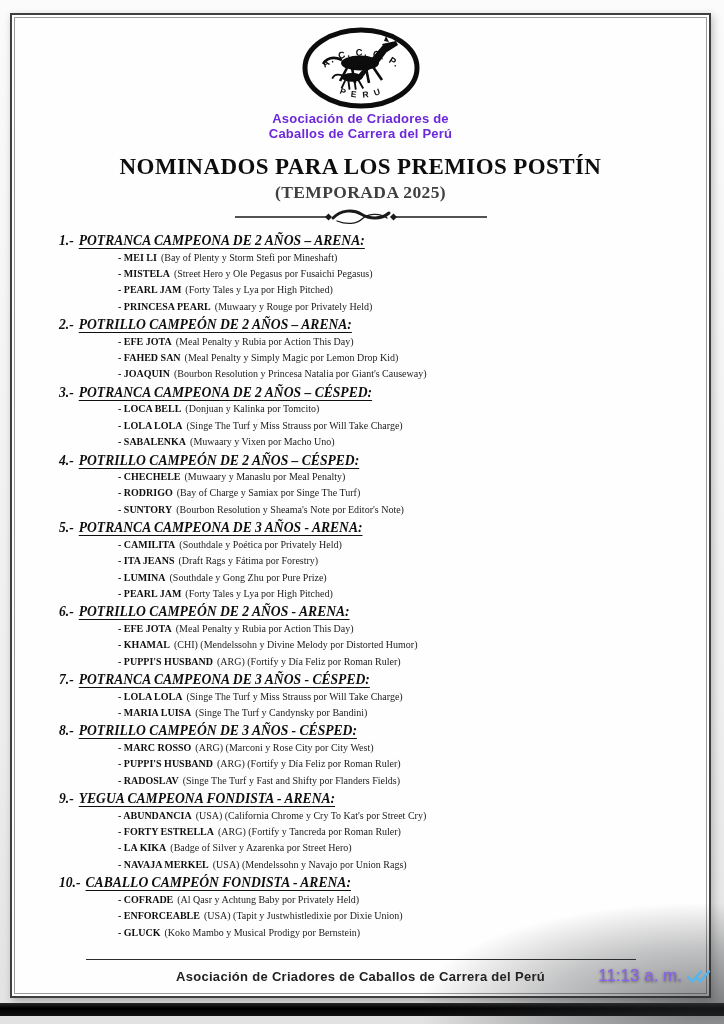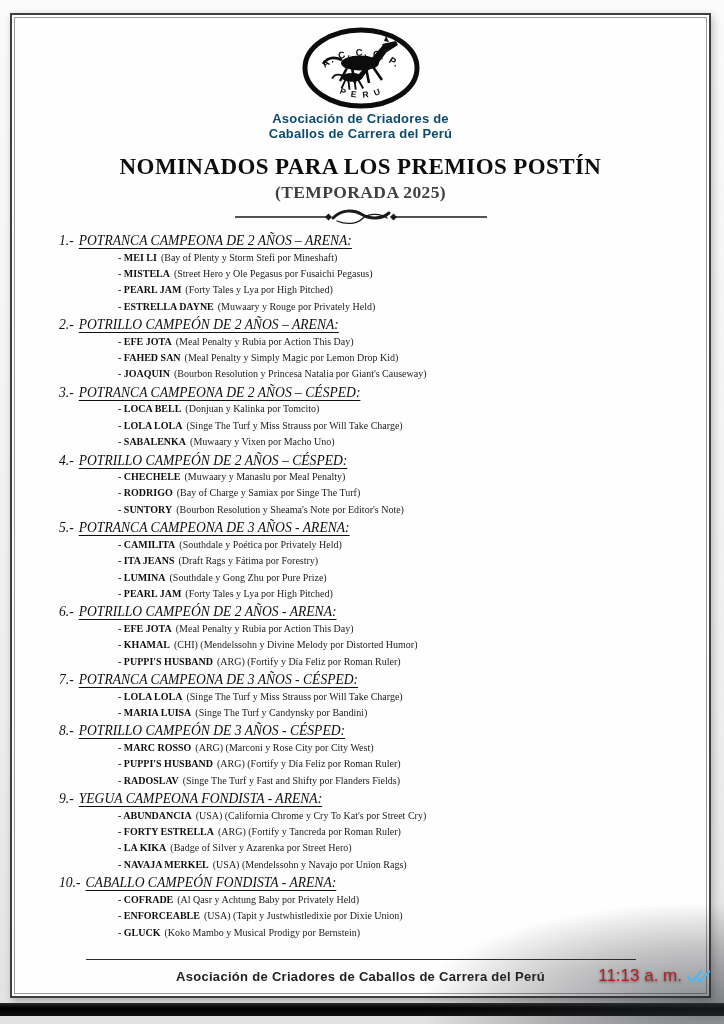--- a/index.html
+++ b/index.html
@@ -15,35 +15,35 @@
     border:2px solid #3f3f3f;
     box-shadow:inset 0 0 0 2px #ffffff, inset 0 0 0 3px #9a9a9a, 2px 3px 8px rgba(0,0,0,.25);
     box-sizing:border-box;
     color:#161616;
   }
   .page-inner{padding:12px 36px 0 36px;}
   .header{ text-align:center; }
   .logo-wrap{display:flex;justify-content:center;}
   .org-name{
     font-family:"Liberation Sans","DejaVu Sans",sans-serif;
-    font-weight:bold;font-size:13px;line-height:14.5px;color:#0c4a6e;
+    font-weight:bold;font-size:13px;line-height:14.5px;color:#6d28d9;
     letter-spacing:.2px;margin-top:3px;
   }
   .doc-title{
     font-size:23px;font-weight:bold;letter-spacing:.4px;
     margin-top:13px;color:#0d0d0d;
   }
   .doc-subtitle{
     font-size:17.5px;font-weight:bold;letter-spacing:.4px;margin-top:2px;color:#404040;
   }
   .divider{margin-top:5px;display:flex;justify-content:center;}
   .sections{margin-top:7px;padding-left:11px;}
   .section{margin-top:2px;}
   .section-head{
-    font-size:13.6px;font-weight:normal;font-style:italic;line-height:16.5px;
+    font-size:13.6px;font-weight:bold;font-style:italic;line-height:16.5px;
     color:#0f0f0f;white-space:nowrap;
   }
   .section-head .num{margin-right:5px;}
   .section-head .stitle{
     text-decoration:underline;text-decoration-thickness:1.4px;text-underline-offset:2.5px;
   }
   .entries{margin:0;}
   .entry{
     font-size:10px;line-height:16.4px;padding-left:59px;white-space:nowrap;color:#1b1b1b;
   }
@@ -58,21 +58,21 @@
     position:absolute;left:0;top:1003px;width:724px;height:13px;
     background:linear-gradient(to bottom,#2a2a2a,#000 40%,#111);
   }
   .corner-shadow{
     position:absolute;right:0;bottom:0;width:300px;height:120px;pointer-events:none;
     background:radial-gradient(ellipse at 95% 85%, rgba(40,42,46,.55) 0%, rgba(40,42,46,.28) 40%, rgba(40,42,46,0) 72%);
   }
   .timestamp{
     position:absolute;right:13px;top:966px;display:flex;align-items:center;gap:5px;
     font-family:"Liberation Sans","DejaVu Sans",sans-serif;
-    font-size:17px;color:#b91c1c;text-shadow:0 1px 3px rgba(0,0,0,.55);
+    font-size:17px;color:#8b5cf6;text-shadow:0 1px 3px rgba(0,0,0,.55);
   }
   svg text{font-family:"Liberation Sans","DejaVu Sans",sans-serif;}
 </style>
 </head>
 <body>
 
 <div class="page">
   <div class="page-inner">
     <div class="header">
 
@@ -147,21 +147,21 @@
 
   <div class="entry">
     <span class="name">- MISTELA</span><span class="detail">(Street Hero y Ole Pegasus por Fusaichi Pegasus)</span>
   </div>
 
   <div class="entry">
     <span class="name">- PEARL JAM</span><span class="detail">(Forty Tales y Lya por High Pitched)</span>
   </div>
 
   <div class="entry">
-    <span class="name">- ESTRELLA DAYNE</span><span class="detail">(Muwaary y Rouge por Privately Held)</span>
+    <span class="name">- PRINCESA PEARL</span><span class="detail">(Muwaary y Rouge por Privately Held)</span>
   </div>
 </div>
   </div>
 
   <div class="section">
     <div class="section-head">
       <span class="num">2.-</span><span class="stitle">POTRILLO CAMPEÓN DE 2 AÑOS – ARENA:</span>
     </div>
     <div class="entries">
   <div class="entry">

